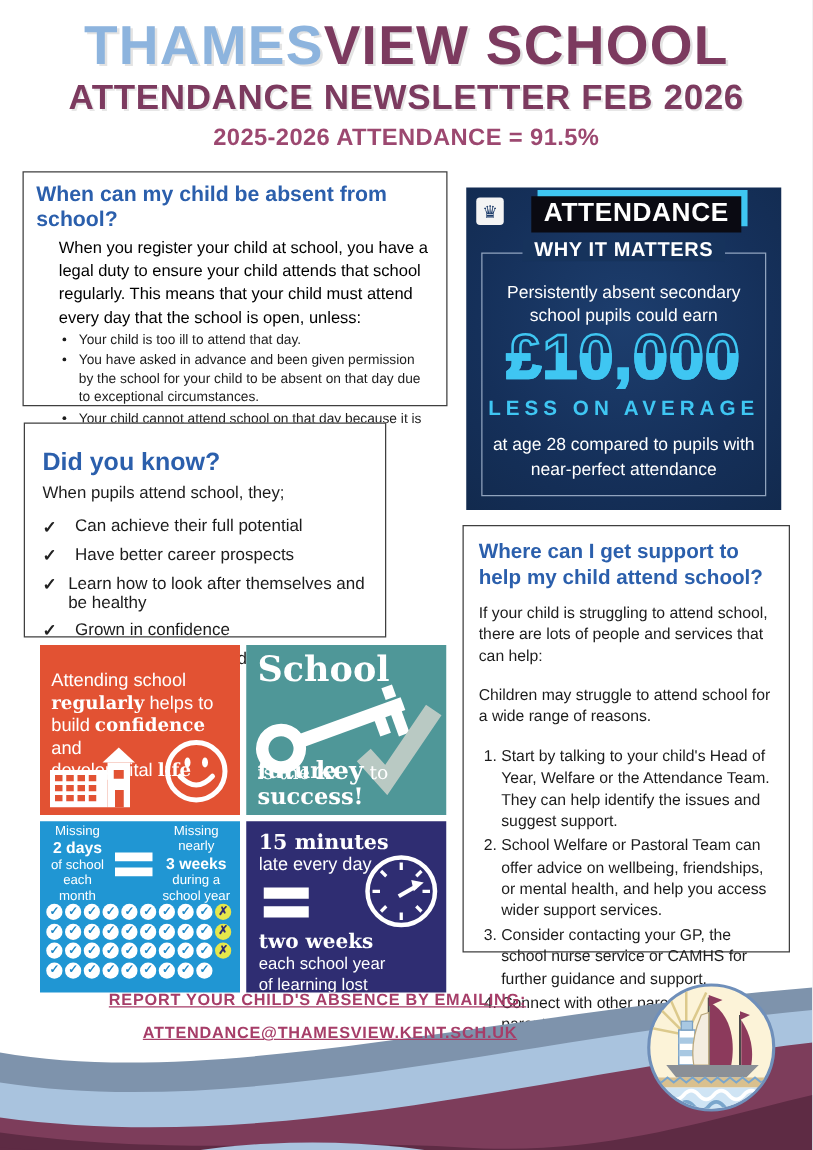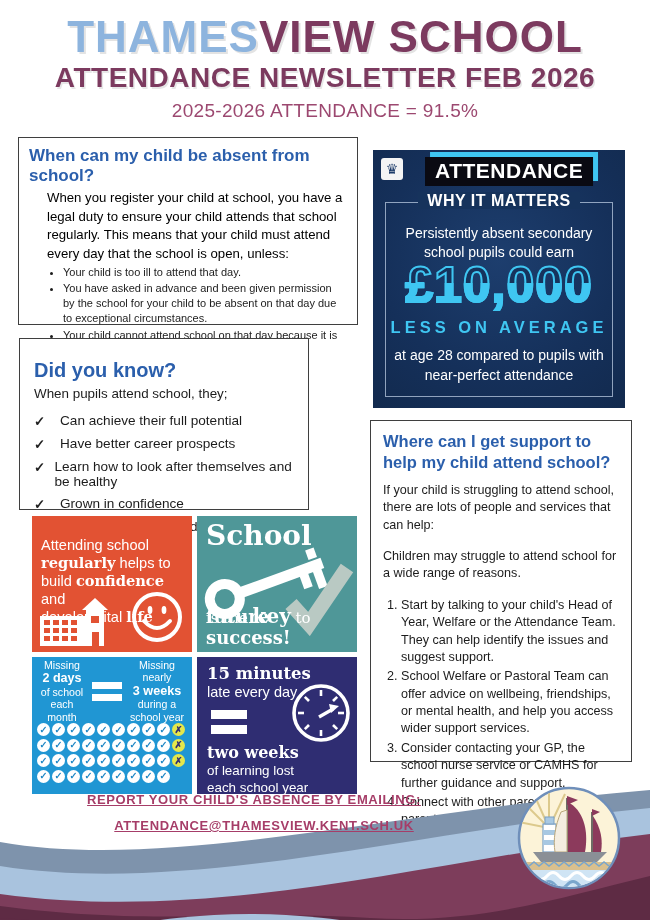--- a/index.html
+++ b/index.html
@@ -10,21 +10,21 @@
     background:#ffffff; overflow:hidden;
   }
   
   .header { position:absolute; top:14px; left:0; width:650px; text-align:center; }
   .title { font-size:44px; font-weight:bold; letter-spacing:1px; line-height:1.05;
            text-shadow:2px 2px 0 rgba(60,60,60,.14); }
   .title .t-blue { color:#8db4de; }
   .title .t-maroon { color:#7c3a5f; }
   .subtitle { font-size:28px; font-weight:bold; color:#7c3a5f; letter-spacing:.5px;
               margin-top:2px; text-shadow:1.5px 1.5px 0 rgba(60,60,60,.12); }
-  .statline { font-size:19px; font-weight:normal; color:#9c4870; margin-top:6px; letter-spacing:.3px; }
+  .statline { font-size:19px; font-weight:bold; color:#9c4870; margin-top:6px; letter-spacing:.3px; }
 
   
   .tbox { position:absolute; background:#fff; border:1.6px solid #3f3f3f; padding:8px 12px; }
   .tbox h2 { color:#2b5fac; font-weight:bold; }
   .box-absent  { left:18px; top:137px; width:340px; height:188px;padding-left:10px; }
   .box-absent h2 { font-size:17px; margin-bottom:3px; }
   .box-absent .body { font-size:13.2px; line-height:1.42; color:#000000;margin-left:18px; }
   .box-absent ul { margin:1px 0 0 34px; font-size:11px; line-height:1.38; color:#1c1c1c; }
   .box-absent li { margin-bottom:1px; }
 
@@ -338,22 +338,22 @@
           <line x1="49" y1="32" x2="55" y2="32"></line>
         <line x1="15.8" y1="15.8" x2="20" y2="20"></line>
           <line x1="44" y1="44" x2="48.2" y2="48.2"></line>
         <line x1="15.8" y1="48.2" x2="20" y2="44"></line>
           <line x1="44" y1="20" x2="48.2" y2="15.8"></line>
       </g>
       <line x1="30" y1="36" x2="44" y2="28" stroke="#fff" stroke-width="3.4"></line>
       <polygon points="50,25 40,23 42,32" fill="#fff"></polygon>
     </svg>
     <div class="b2 slab">two weeks</div>
+    <div class="l2">each school year</div>
     <div class="l2">of learning lost</div>
-    <div class="l2">each school year</div>
   </div>
 
   <svg class="waves" viewBox="0 0 650 148" preserveAspectRatio="none">
     <path d="M0,70 C170,100 400,38 650,18 L650,148 L0,148 Z" fill="#7e93ac"></path>
     <path d="M0,94 C190,124 420,58 650,36 L650,148 L0,148 Z" fill="#a9c3de"></path>
     <path d="M0,122 C220,152 430,88 650,62 L650,148 L0,148 Z" fill="#7d3d5b"></path>
     <path d="M0,134 C150,154 250,138 370,146 C480,153 565,124 650,104 L650,148 L0,148 Z" fill="#5e2b44"></path>
     <ellipse cx="250" cy="190" rx="185" ry="48" fill="#a9c3de"></ellipse>
     <path d="M0,146 C160,158 300,150 420,156 L0,160 Z" fill="#5e2b44"></path>
   </svg>

